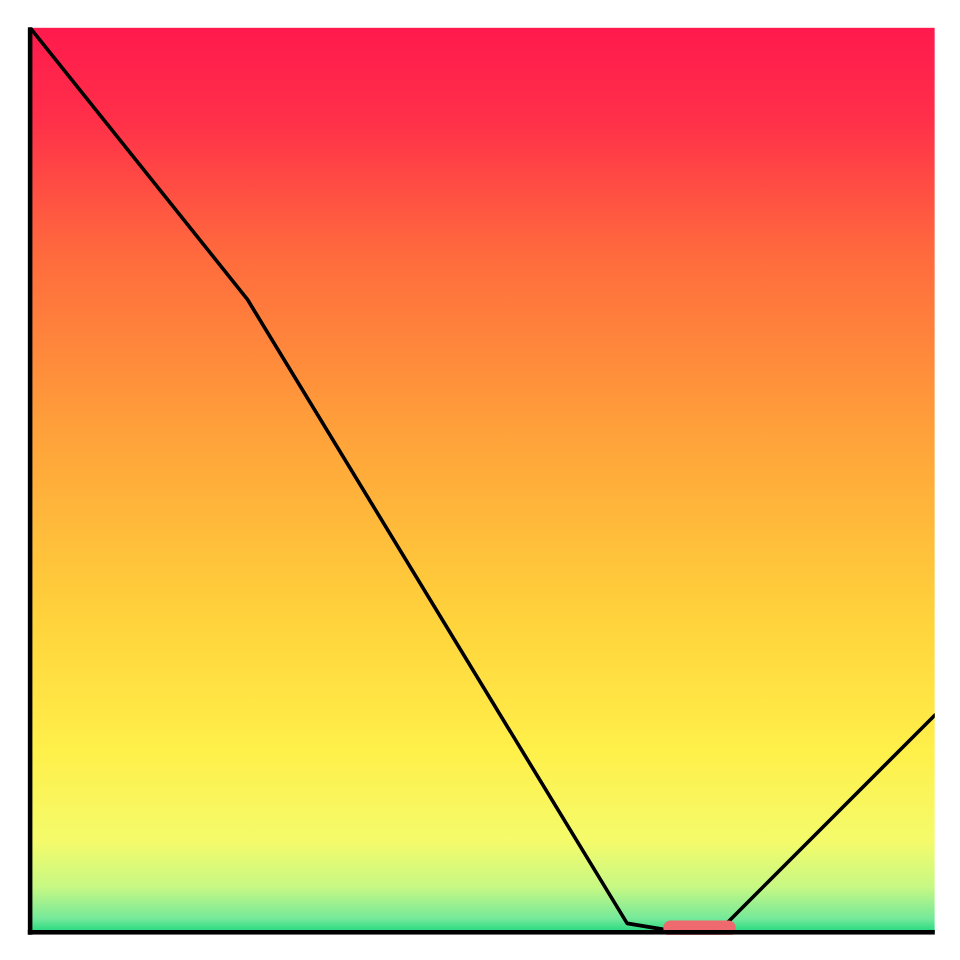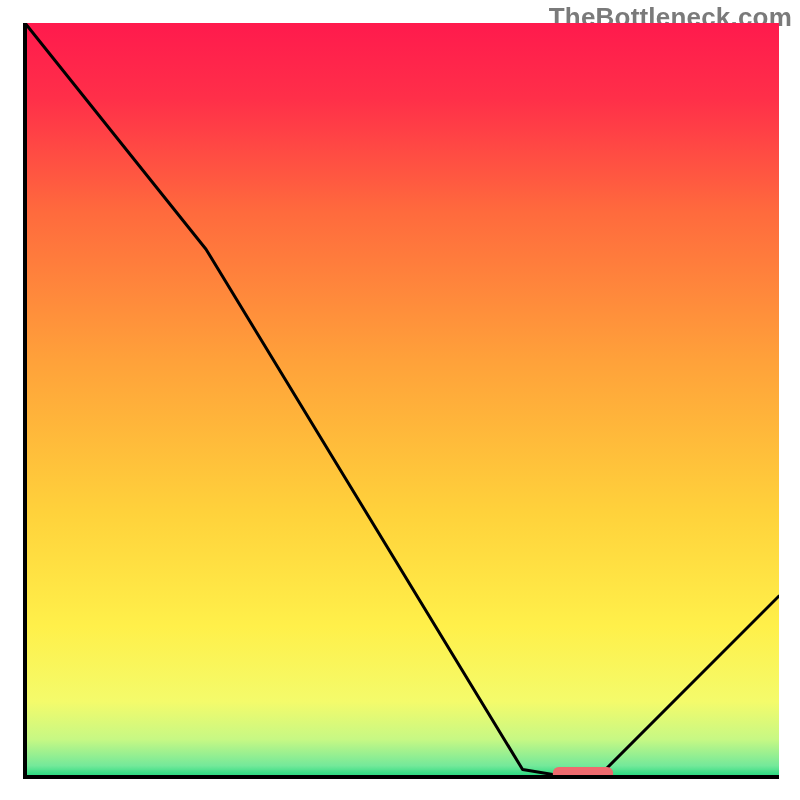--- a/index.html
+++ b/index.html
@@ -52,21 +52,20 @@
   }
   .marker {
     fill: #ee6a6e;
     stroke: none;
   }
 </style>
 </head>
 <body>
 
 <div class="stage">
-  <div class="watermark">TheBottleneck.com</div>
 
   <div class="plot">
     <svg id="chart-svg" width="756" height="756" viewBox="0 0 756 756">
       <defs>
         <linearGradient id="bg-grad" x1="0" y1="0" x2="0" y2="1">
             <stop offset="0.00%" stop-color="#ff1a4d"></stop>
             <stop offset="10.00%" stop-color="#ff2f49"></stop>
             <stop offset="25.00%" stop-color="#ff6a3d"></stop>
             <stop offset="45.00%" stop-color="#ffa23a"></stop>
             <stop offset="65.00%" stop-color="#ffd23b"></stop>

